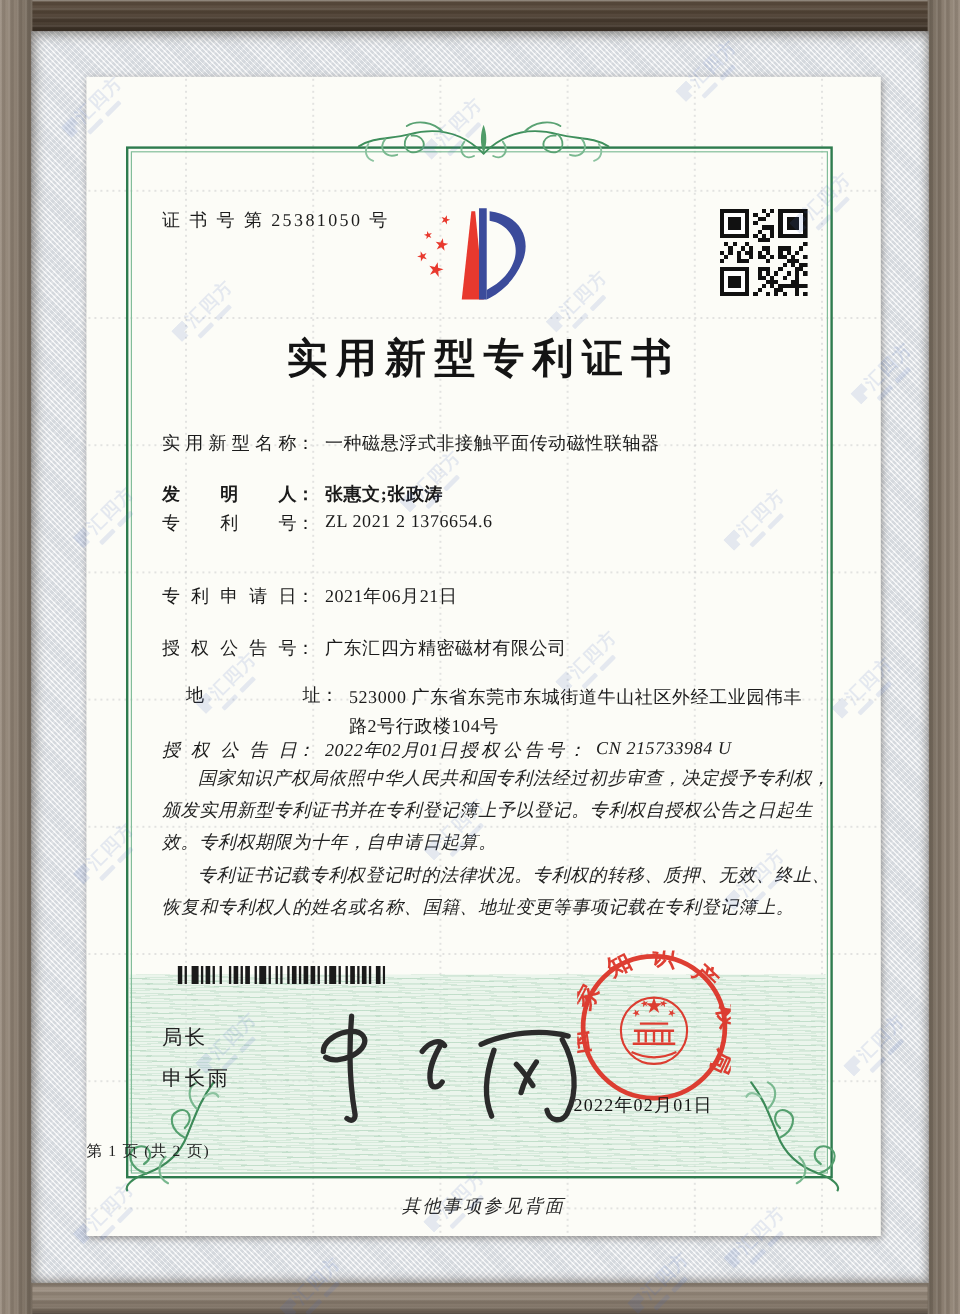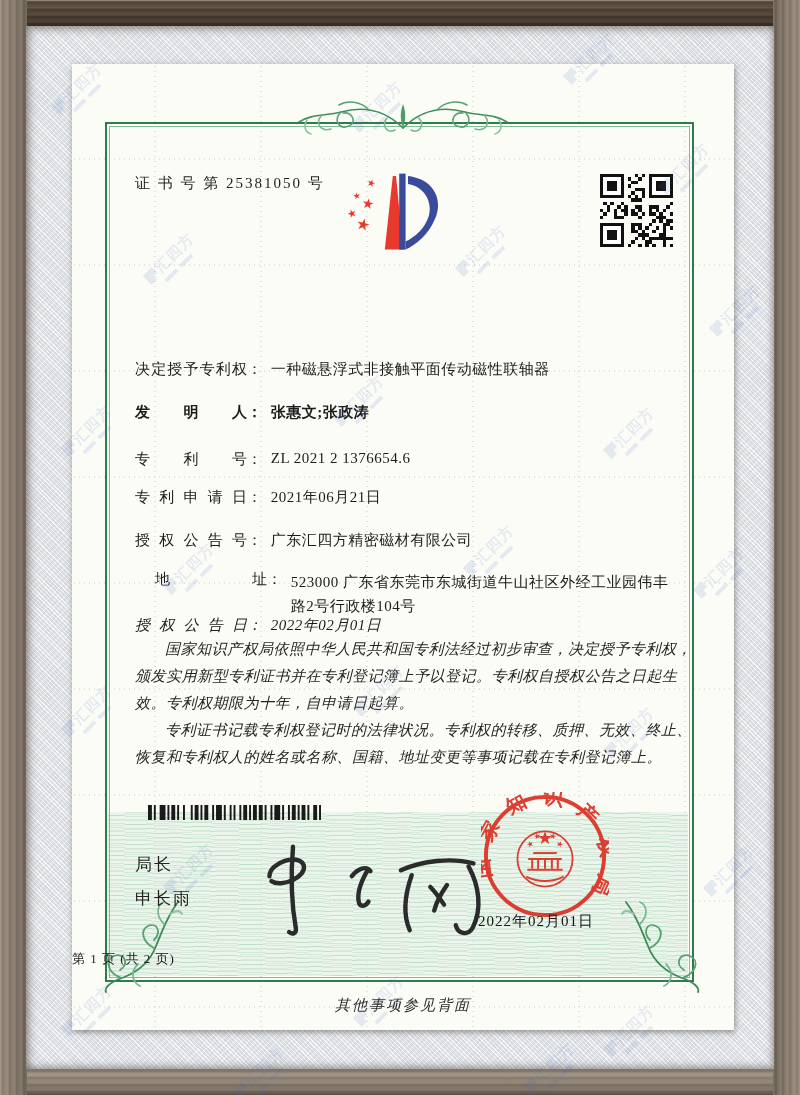--- a/index.html
+++ b/index.html
@@ -264,48 +264,53 @@
       <rect x="1" y="1" width="5" height="5" fill="#fff"></rect>
       <rect x="2" y="2" width="3" height="3" fill="#111"></rect>
       <rect x="14" y="0" width="7" height="7" fill="#111"></rect>
       <rect x="15" y="1" width="5" height="5" fill="#fff"></rect>
       <rect x="16" y="2" width="3" height="3" fill="#111"></rect>
       <rect x="0" y="14" width="7" height="7" fill="#111"></rect>
       <rect x="1" y="15" width="5" height="5" fill="#fff"></rect>
       <rect x="2" y="16" width="3" height="3" fill="#111"></rect>
     </svg>
 
+  <div class="title">实用新型专利证书</div>
 
   <div class="frow" style="top:296px;">
-    <span class="flabel">决定授予专利权</span><span class="fcolon">：</span>
+    <span class="flabel">实用新型名称</span><span class="fcolon">：</span>
     <span class="fvalue">一种磁悬浮式非接触平面传动磁性联轴器</span>
   </div>
   <div class="frow" style="top:339px;font-weight:bold;">
     <span class="flabel">发明人</span><span class="fcolon">：</span>
     <span class="fvalue">张惠文;张政涛</span>
   </div>
-  <div class="frow" style="top:386px;">
+  <div class="frow" style="top:363px;">
     <span class="flabel">专利号</span><span class="fcolon">：</span>
     <span class="fvalue">ZL 2021 2 1376654.6</span>
   </div>
   <div class="frow" style="top:424px;">
     <span class="flabel">专利申请日</span><span class="fcolon">：</span>
     <span class="fvalue">2021年06月21日</span>
   </div>
   <div class="frow" style="top:467px;">
     <span class="flabel">授权公告号</span><span class="fcolon">：</span>
     <span class="fvalue">广东汇四方精密磁材有限公司</span>
   </div>
   <div class="frow" style="top:506px;margin-left:20px;">
     <span class="flabel">地址</span><span class="fcolon">：</span>
     <span class="fvalue addr-val"><span>523000 广东省东莞市东城街道牛山社区外经工业园伟丰</span><br><span>路2号行政楼104号</span></span>
   </div>
   <div class="frow" style="top:552px;font-style:italic;">
     <span class="flabel">授权公告日</span><span class="fcolon">：</span>
     <span class="fvalue">2022年02月01日</span>
+    <span class="pair2">
+      <span class="flabel2">授权公告号</span><span>：</span>
+      <span class="fvalue">CN 215733984 U</span>
+    </span>
   </div>
 
   <div class="paras">
     <p>国家知识产权局依照中华人民共和国专利法经过初步审查，决定授予专利权，颁发实用新型专利证书并在专利登记簿上予以登记。专利权自授权公告之日起生效。专利权期限为十年，自申请日起算。</p>
     <p>专利证书记载专利权登记时的法律状况。专利权的转移、质押、无效、终止、恢复和专利权人的姓名或名称、国籍、地址变更等事项记载在专利登记簿上。</p>
   </div>
 
   <svg class="barcode" id="barcode-svg" viewBox="0 0 173 15" preserveAspectRatio="none">
       <rect x="0" y="0" width="3.8876404494382024" height="15" fill="#1a1a1a"></rect>
       <rect x="5.831460674157304" y="0" width="1.9438202247191012" height="15" fill="#1a1a1a"></rect>

